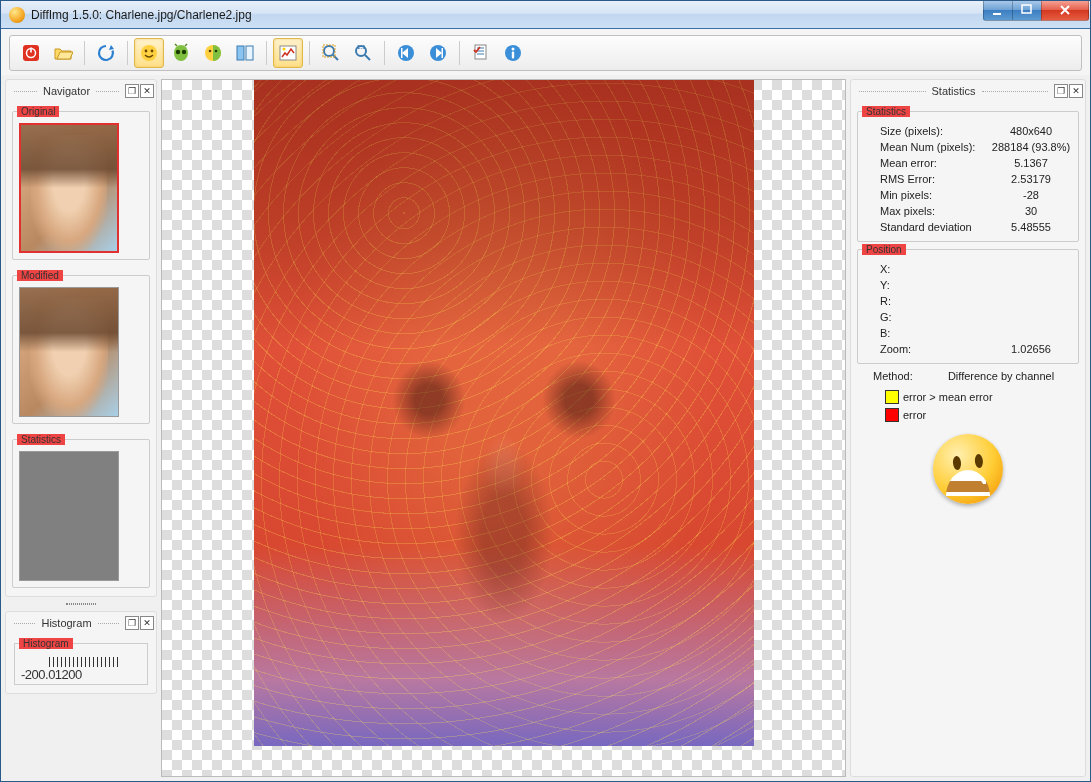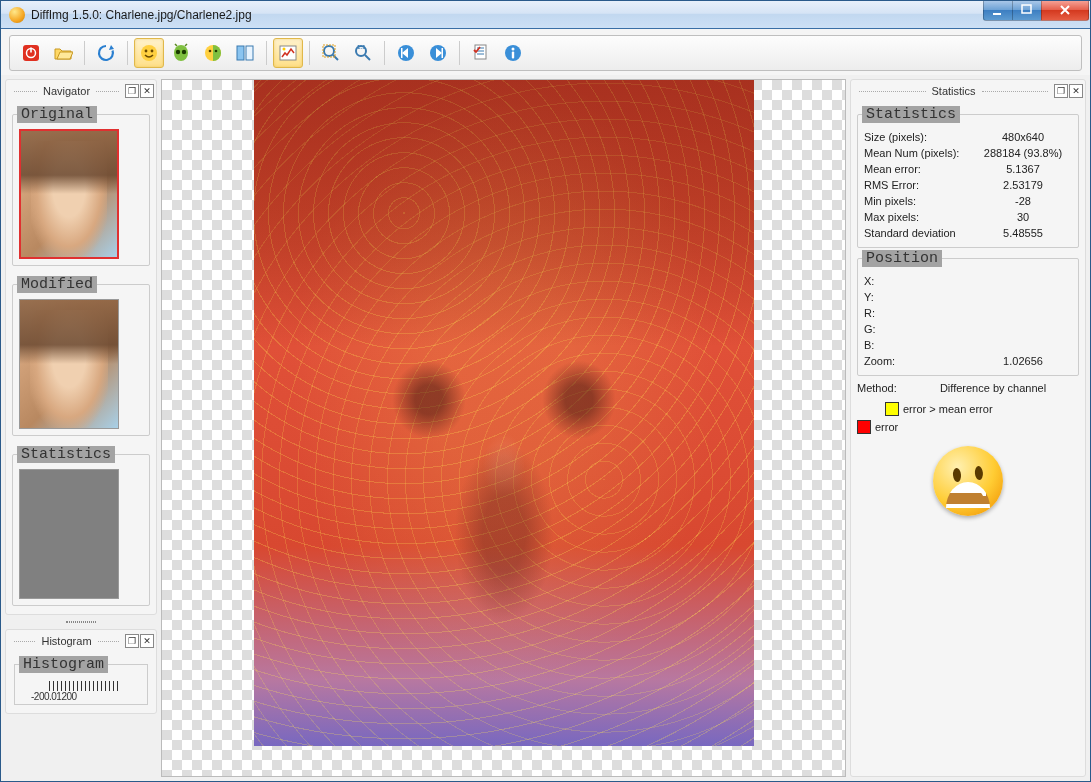--- a/index.html
+++ b/index.html
@@ -25,32 +25,32 @@
 
 .panel { background: #f5f5f5; border: 1px solid #ddd; border-radius: 3px; padding: 2px; }
 .panel-hdr { height: 18px; display: flex; align-items: center; font-size: 11px; color: #333; position: relative; }
 .panel-hdr .dots { flex: 1; border-bottom: 1px dotted #aaa; height: 1px; margin: 0 6px; }
 .panel-hdr-ctrls { display: flex; gap: 1px; }
 .panel-ctrl { width: 14px; height: 14px; border: 1px solid #888; background: #fff; font-size: 9px; display: flex; align-items: center; justify-content: center; cursor: pointer; }
 
 .leftcol { width: 152px; display: flex; flex-direction: column; gap: 4px; }
 .nav-body { padding: 4px; display: flex; flex-direction: column; gap: 6px; }
 .fieldset { border: 1px solid #ccc; border-radius: 2px; padding: 6px 6px 6px 6px; margin: 2px 0; }
-.fieldset-legend { font-size: 15px; color: #333; padding: 0 4px; background: #a3a3a3; margin-left: -2px; font-family: Liberation Mono, monospace; }
+.fieldset-legend { font-size: 10px; color: #333; padding: 0 4px; background: #ef4444; margin-left: -2px; }
 .thumb { width: 100px; height: 130px; border: 1px solid #999; background: #888; }
 .thumb.selected { border: 2px solid #e03030; }
 .thumb-img { width: 100%; height: 100%; background: linear-gradient(135deg, #e8c8a8 0%, #d0a078 30%, #b88860 60%, #a8d0e8 100%); position: relative; overflow: hidden; }
 .thumb-img::before { content: ""; position: absolute; top: 8%; left: 10%; right: 10%; bottom: 0; background: radial-gradient(ellipse at 50% 40%, #f0d0b0 30%, #d8a880 60%, transparent 80%); }
 .thumb-img::after { content: ""; position: absolute; top: 0; left: 0; right: 0; height: 50%; background: linear-gradient(to bottom, #8a6040 0%, #6a4830 70%, transparent 100%); opacity: .85; }
 .diff-thumb { width: 100px; height: 130px; background: #808080; border: 1px solid #999; }
 
 .hist-body { padding: 6px; }
 .hist-box { border: 1px solid #ccc; padding: 4px 6px 2px 6px; }
 .hist-ruler { height: 10px; background: repeating-linear-gradient(to right, #333 0, #333 1px, transparent 1px, transparent 4px); margin: 4px 0 0 0; width: 70px; margin-left: 28px; }
-.hist-labels { font-size: 10px; color: #333; letter-spacing: -0.5px; margin-left: 10px; }
+.hist-labels { font-size: 13px; color: #333; letter-spacing: -0.5px; margin-left: 0; }
 
 .mainview { flex: 1; background-image:
   linear-gradient(45deg, #ddd 25%, transparent 25%),
   linear-gradient(-45deg, #ddd 25%, transparent 25%),
   linear-gradient(45deg, transparent 75%, #ddd 75%),
   linear-gradient(-45deg, transparent 75%, #ddd 75%);
   background-size: 20px 20px;
   background-position: 0 0, 0 10px, 10px -10px, -10px 0px;
   background-color: #fff;
   border: 1px solid #bbb;
@@ -72,21 +72,21 @@
   radial-gradient(ellipse at 35% 48%, rgba(60,20,15,.5) 3%, transparent 8%),
   radial-gradient(ellipse at 65% 48%, rgba(60,20,15,.5) 3%, transparent 8%),
   radial-gradient(ellipse at 50% 68%, rgba(80,30,25,.35) 6%, transparent 14%),
   radial-gradient(ellipse at 50% 58%, rgba(255,200,180,.15) 2%, transparent 6%),
   linear-gradient(to bottom, rgba(120,50,30,.4) 0%, rgba(120,50,30,.2) 25%, transparent 40%);
 }
 
 .rightcol { width: 236px; display: flex; flex-direction: column; }
 .stats-body { padding: 4px; font-size: 11px; color: #222; }
 .stat-row { display: flex; padding: 2px 0; }
-.stat-label { flex: 0 0 110px; }
+.stat-label { flex: 0 0 110px; margin-left: 16px; }
 .stat-val { flex: 1; text-align: center; }
 .legend-sq { width: 14px; height: 14px; border: 1px solid #333; display: inline-block; vertical-align: middle; margin-right: 4px; }
 .legend-yellow { background: #ffff00; }
 .legend-red { background: #ff0000; }
 
 .face-icon { width: 70px; height: 70px; margin: 10px auto; border-radius: 50%; background: radial-gradient(circle at 35% 30%, #fff0b0, #ffcc33 55%, #f09000 95%); position: relative; box-shadow: 0 2px 4px rgba(0,0,0,.3); }
 .face-icon::before { content: ""; position: absolute; width: 8px; height: 14px; background: #5a3a00; border-radius: 50%; top: 22px; left: 20px; box-shadow: 22px 0 0 #5a3a00; transform: rotate(-5deg); }
 .face-icon::after { content: ""; position: absolute; width: 36px; height: 18px; border: 4px solid #fff; border-top-color: transparent; border-left-color: transparent; border-right-color: transparent; border-radius: 0 0 50% 50% / 0 0 100% 100%; bottom: 8px; left: 13px; transform: scaleY(-1); background: linear-gradient(to top, #fff 40%, #c08030 40%); }
 
 .grip { height: 6px; display: flex; justify-content: center; align-items: center; cursor: ns-resize; }
@@ -366,21 +366,21 @@
           </fieldset>
 
           <div class="stat-row" style="margin-top:4px;">
             <span class="stat-label" style="flex:0 0 50px;">Method:</span>
             <span class="stat-val" style="">Difference by channel</span>
           </div>
           <div class="stat-row" style="align-items:center; margin-top:4px;padding-left:28px;">
             <span class="legend-sq legend-yellow"></span>
             <span>error &gt; mean error</span>
           </div>
-          <div class="stat-row" style="align-items:center;">
+          <div class="stat-row" style="align-items:center;margin-left:28px;">
             <span class="legend-sq legend-red"></span>
             <span>error</span>
           </div>
 
           <div class="face-icon"></div>
         </div>
       </div>
     </div>
 
   </div>

